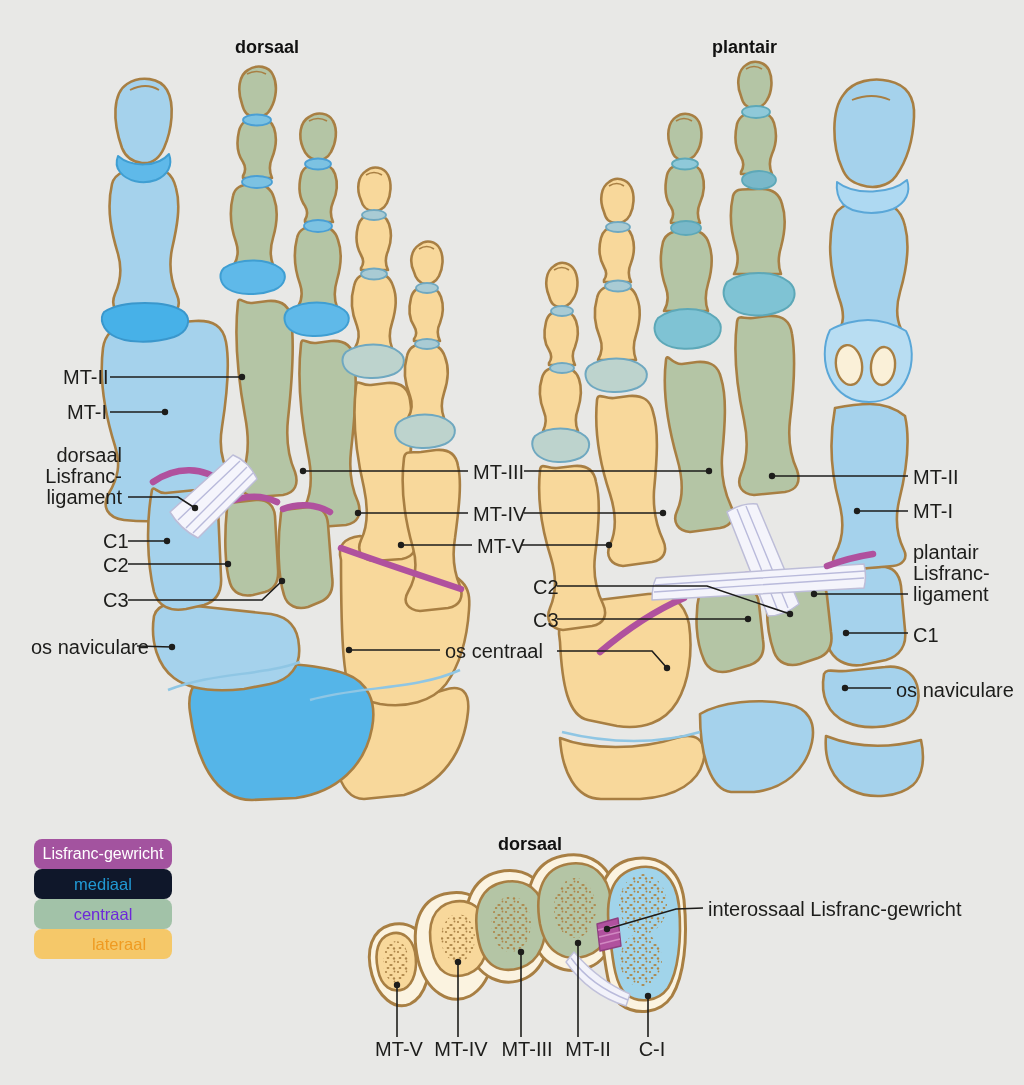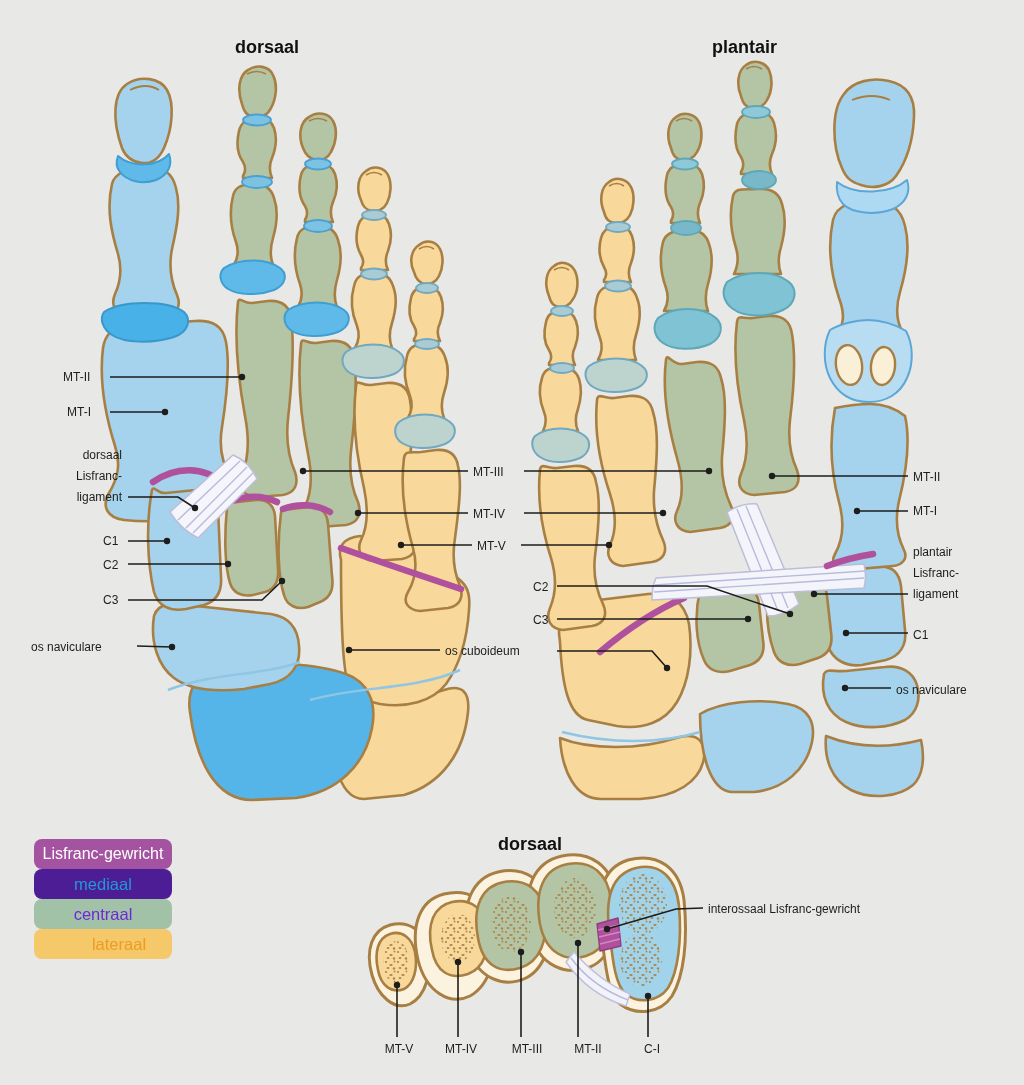--- a/index.html
+++ b/index.html
@@ -1,19 +1,19 @@
 <!DOCTYPE html>
 <html><head>
 <meta charset="utf-8">
 <style>
   html,body{margin:0;padding:0;}
   body{width:1024px;height:1085px;background:#e8e8e6;font-family:"Liberation Sans",sans-serif;overflow:hidden;}
   .stage{position:relative;width:1024px;height:1073px;background:#e8e8e6;}
   svg.art{position:absolute;left:0;top:0;width:1024px;height:1085px;}
-  .lbl{position:absolute;font-size:12px;color:#1d1d1b;white-space:nowrap;line-height:19px;}
+  .lbl{position:absolute;font-size:20px;color:#1d1d1b;white-space:nowrap;line-height:19px;}
   .lbl.block{white-space:normal;line-height:21px;}
   .title{position:absolute;font-size:18px;font-weight:bold;color:#111;white-space:nowrap;}
   .ta-r{text-align:right;}
   .center{transform:translateX(-50%);}
   .legend{position:absolute;left:34px;top:839px;width:138px;}
   .legend-row{height:30px;display:flex;align-items:center;justify-content:center;font-size:16.5px;border-radius:8px;}
   .legend-row:first-child{font-size:16px;}
 </style>
 </head>
 <body style="background: rgb(232, 232, 230);">
@@ -281,39 +281,39 @@
 <div class="lbl" style="left:103px;top:532px;">C1</div>
 <div class="lbl" style="left:103px;top:556px;">C2</div>
 <div class="lbl" style="left:103px;top:591px;">C3</div>
 <div class="lbl" style="left:31px;top:638px;">os naviculare</div>
 
 <div class="lbl" style="left:473px;top:463px;">MT-III</div>
 <div class="lbl" style="left:473px;top:505px;">MT-IV</div>
 <div class="lbl" style="left:477px;top:537px;">MT-V</div>
 <div class="lbl" style="left:533px;top:578px;">C2</div>
 <div class="lbl" style="left:533px;top:611px;">C3</div>
-<div class="lbl" style="left:445px;top:642px;">os cuboideum</div>
+<div class="lbl" style="left:445px;top:642px;">os centraal</div>
 
 <div class="lbl" style="left:913px;top:468px;">MT-II</div>
 <div class="lbl" style="left:913px;top:502px;">MT-I</div>
 <div class="lbl block" style="left:913px;top:542px;width:90px;">
   <span style="display:block">plantair</span>
   <span style="display:block">Lisfranc-</span>
   <span style="display:block">ligament</span>
 </div>
 <div class="lbl" style="left:913px;top:626px;">C1</div>
 <div class="lbl" style="left:896px;top:681px;">os naviculare</div>
 
 <div class="lbl" style="left:708px;top:900px;">interossaal Lisfranc-gewricht</div>
 <div class="lbl center" style="left:399px;top:1040px;">MT-V</div>
 <div class="lbl center" style="left:461px;top:1040px;">MT-IV</div>
 <div class="lbl center" style="left:527px;top:1040px;">MT-III</div>
 <div class="lbl center" style="left:588px;top:1040px;">MT-II</div>
 <div class="lbl center" style="left:652px;top:1040px;">C-I</div>
 
 <div class="legend">
   <div class="legend-row" style="background: rgb(163, 83, 159); color: rgb(255, 255, 255);">Lisfranc-gewricht</div>
-  <div class="legend-row" style="background: #4c1d95; color: rgb(33, 153, 212);">mediaal</div>
+  <div class="legend-row" style="background: #0f172a; color: rgb(33, 153, 212);">mediaal</div>
   <div class="legend-row" style="background: rgb(162, 194, 168); color: #6d28d9;">centraal</div>
   <div class="legend-row" style="background: rgb(245, 200, 105); color: rgb(239, 155, 34); padding-left: 32px;">lateraal</div>
 </div>
 
 </div>
 
 </body></html>

